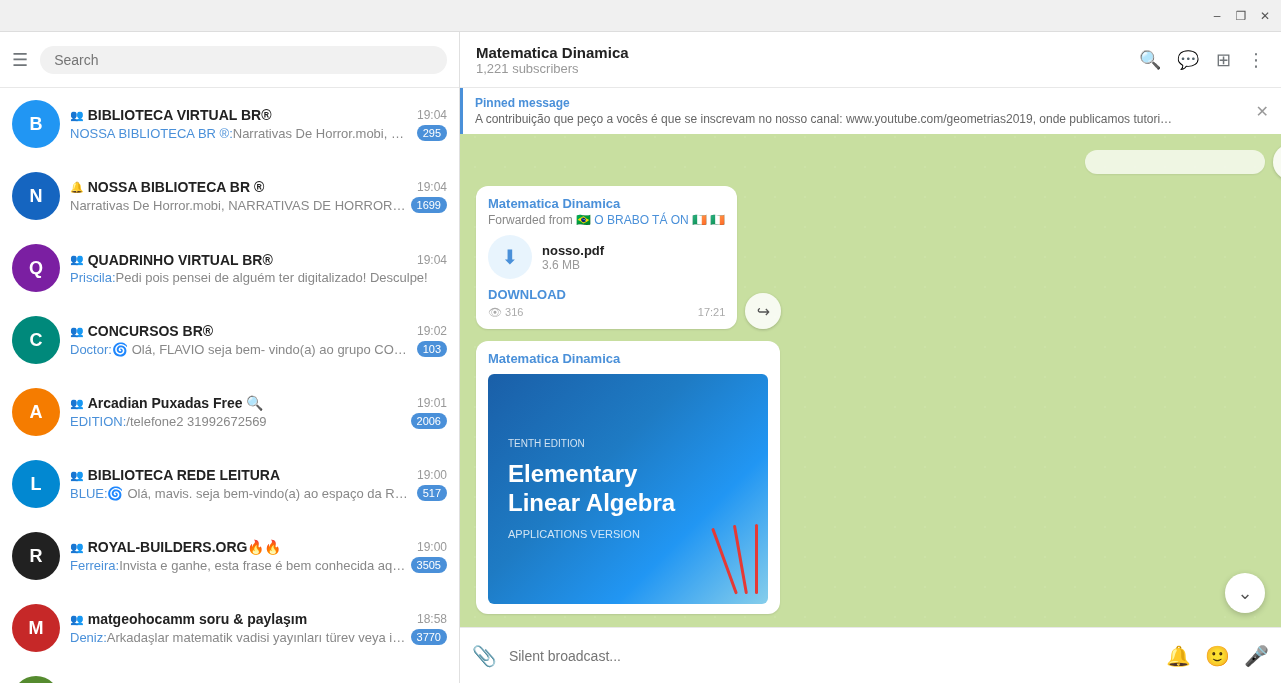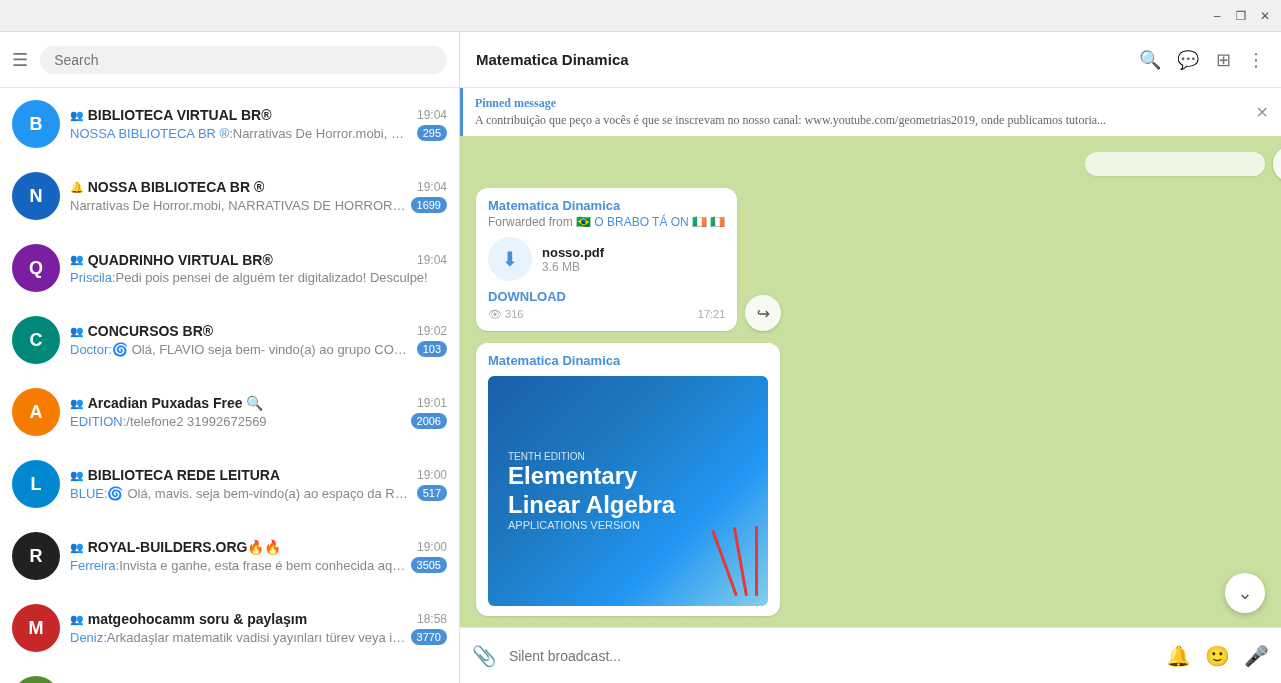--- a/index.html
+++ b/index.html
@@ -130,21 +130,20 @@
     
     .pinned-message {
       background: #fff;
       border-left: 3px solid #4a90d9;
       padding: 8px 12px;
       z-index: 9;
       display: flex;
       align-items: center;
       justify-content: space-between;
       position: relative;
-      font-family: Liberation Serif, serif;
     }
     .pinned-label { font-size: 12px; color: #4a90d9; font-weight: 600; margin-bottom: 2px; }
     .pinned-text { font-size: 12px; color: #666; white-space: nowrap; overflow: hidden; text-overflow: ellipsis; max-width: 700px; }
     .pinned-close { font-size: 16px; color: #999; cursor: pointer; }
 
     
     .messages {
       flex: 1;
       overflow-y: auto;
       padding: 16px;
@@ -211,20 +210,21 @@
       height: 230px;
       border-radius: 6px;
       overflow: hidden;
       margin-top: 8px;
       background: linear-gradient(135deg, #1a5fa8 0%, #1e7bc4 40%, #2196f3 70%, #87ceeb 100%);
       position: relative;
       display: flex;
       flex-direction: column;
       justify-content: center;
       padding: 20px;
+      gap: 11px;
     }
     .book-edition { font-size: 10px; color: rgba(255,255,255,0.8); }
     .book-title { font-size: 24px; font-weight: bold; color: #fff; line-height: 1.2; }
     .book-subtitle { font-size: 11px; color: rgba(255,255,255,0.8); margin-top: 0; }
     .book-arrows {
       position: absolute; bottom: 10px; right: 10px;
       display: flex; gap: 4px;
     }
 
     
@@ -416,20 +416,21 @@
   </div>
       </div>
   </div>
 
   <div class="chat-area">
     <div class="chat-bg"></div>
 
     <div class="chat-header">
       <div class="chat-header-info">
         <div class="chat-header-title">Matematica Dinamica</div>
+        <div class="chat-header-sub">1,221 subscribers</div>
       </div>
       <div class="header-icons">
         <div class="header-icon">🔍</div>
         <div class="header-icon">💬</div>
         <div class="header-icon">⊞</div>
         <div class="header-icon">⋮</div>
       </div>
     </div>
 
     <div class="pinned-message">

